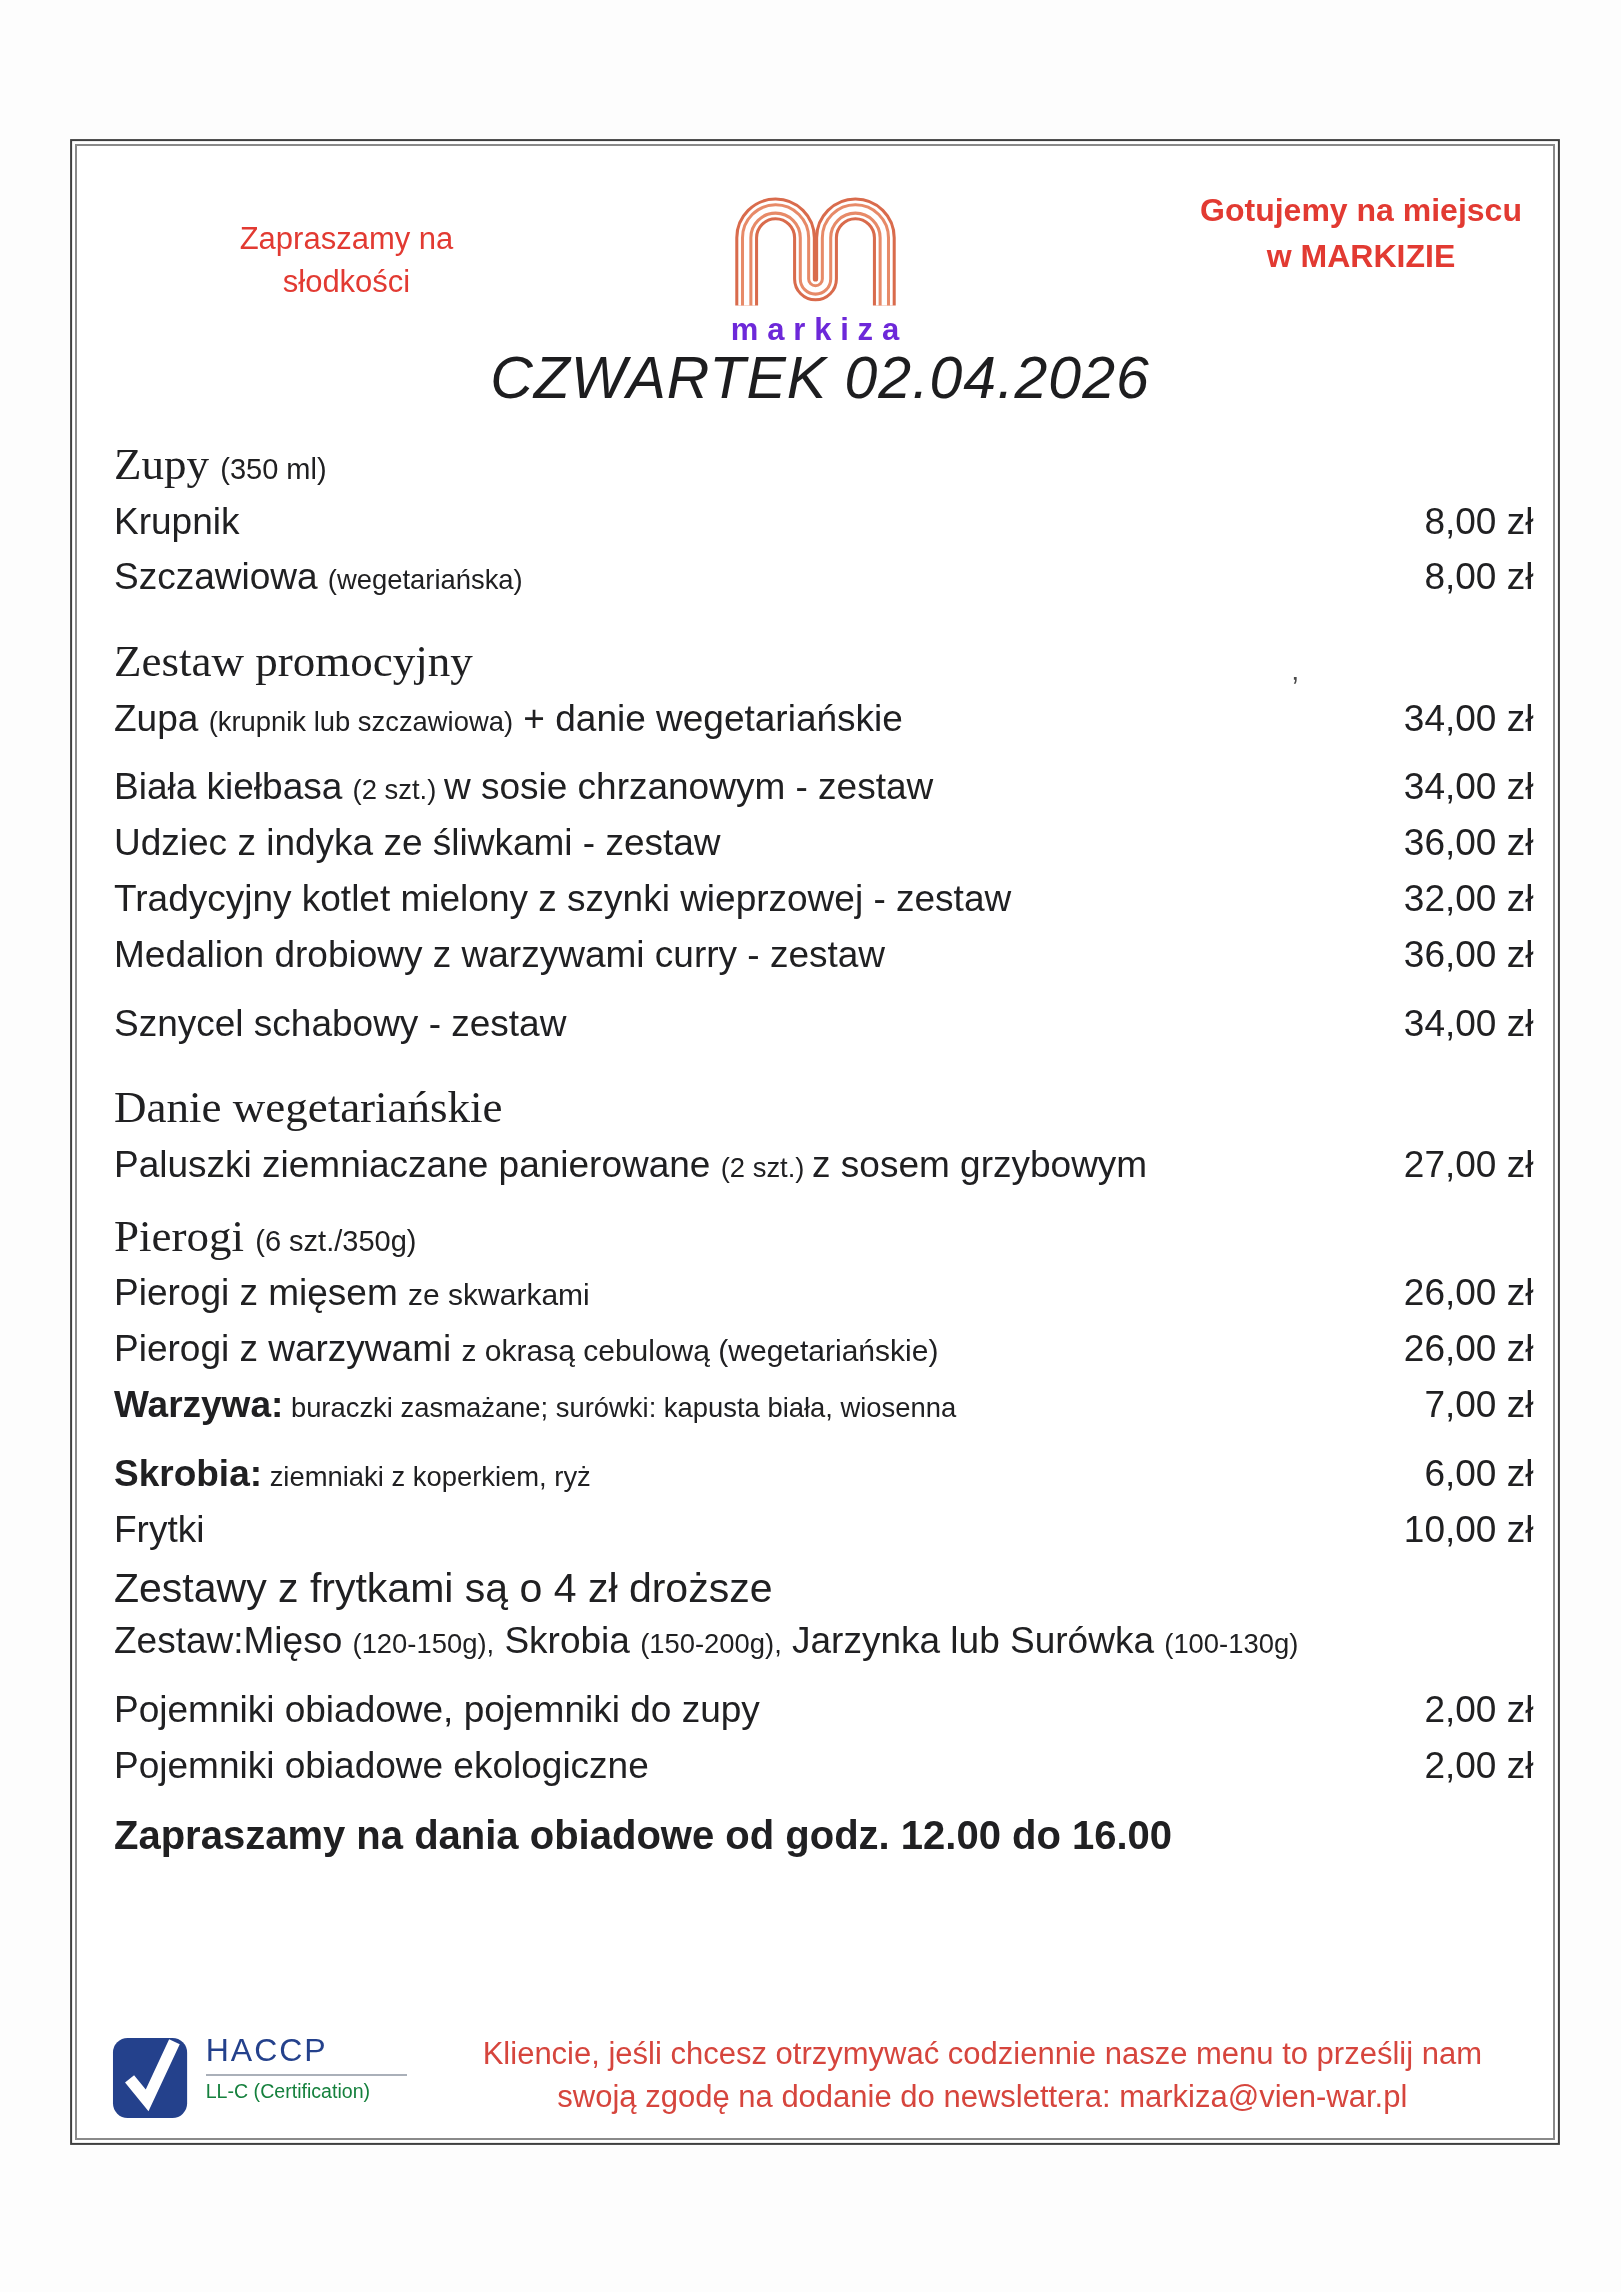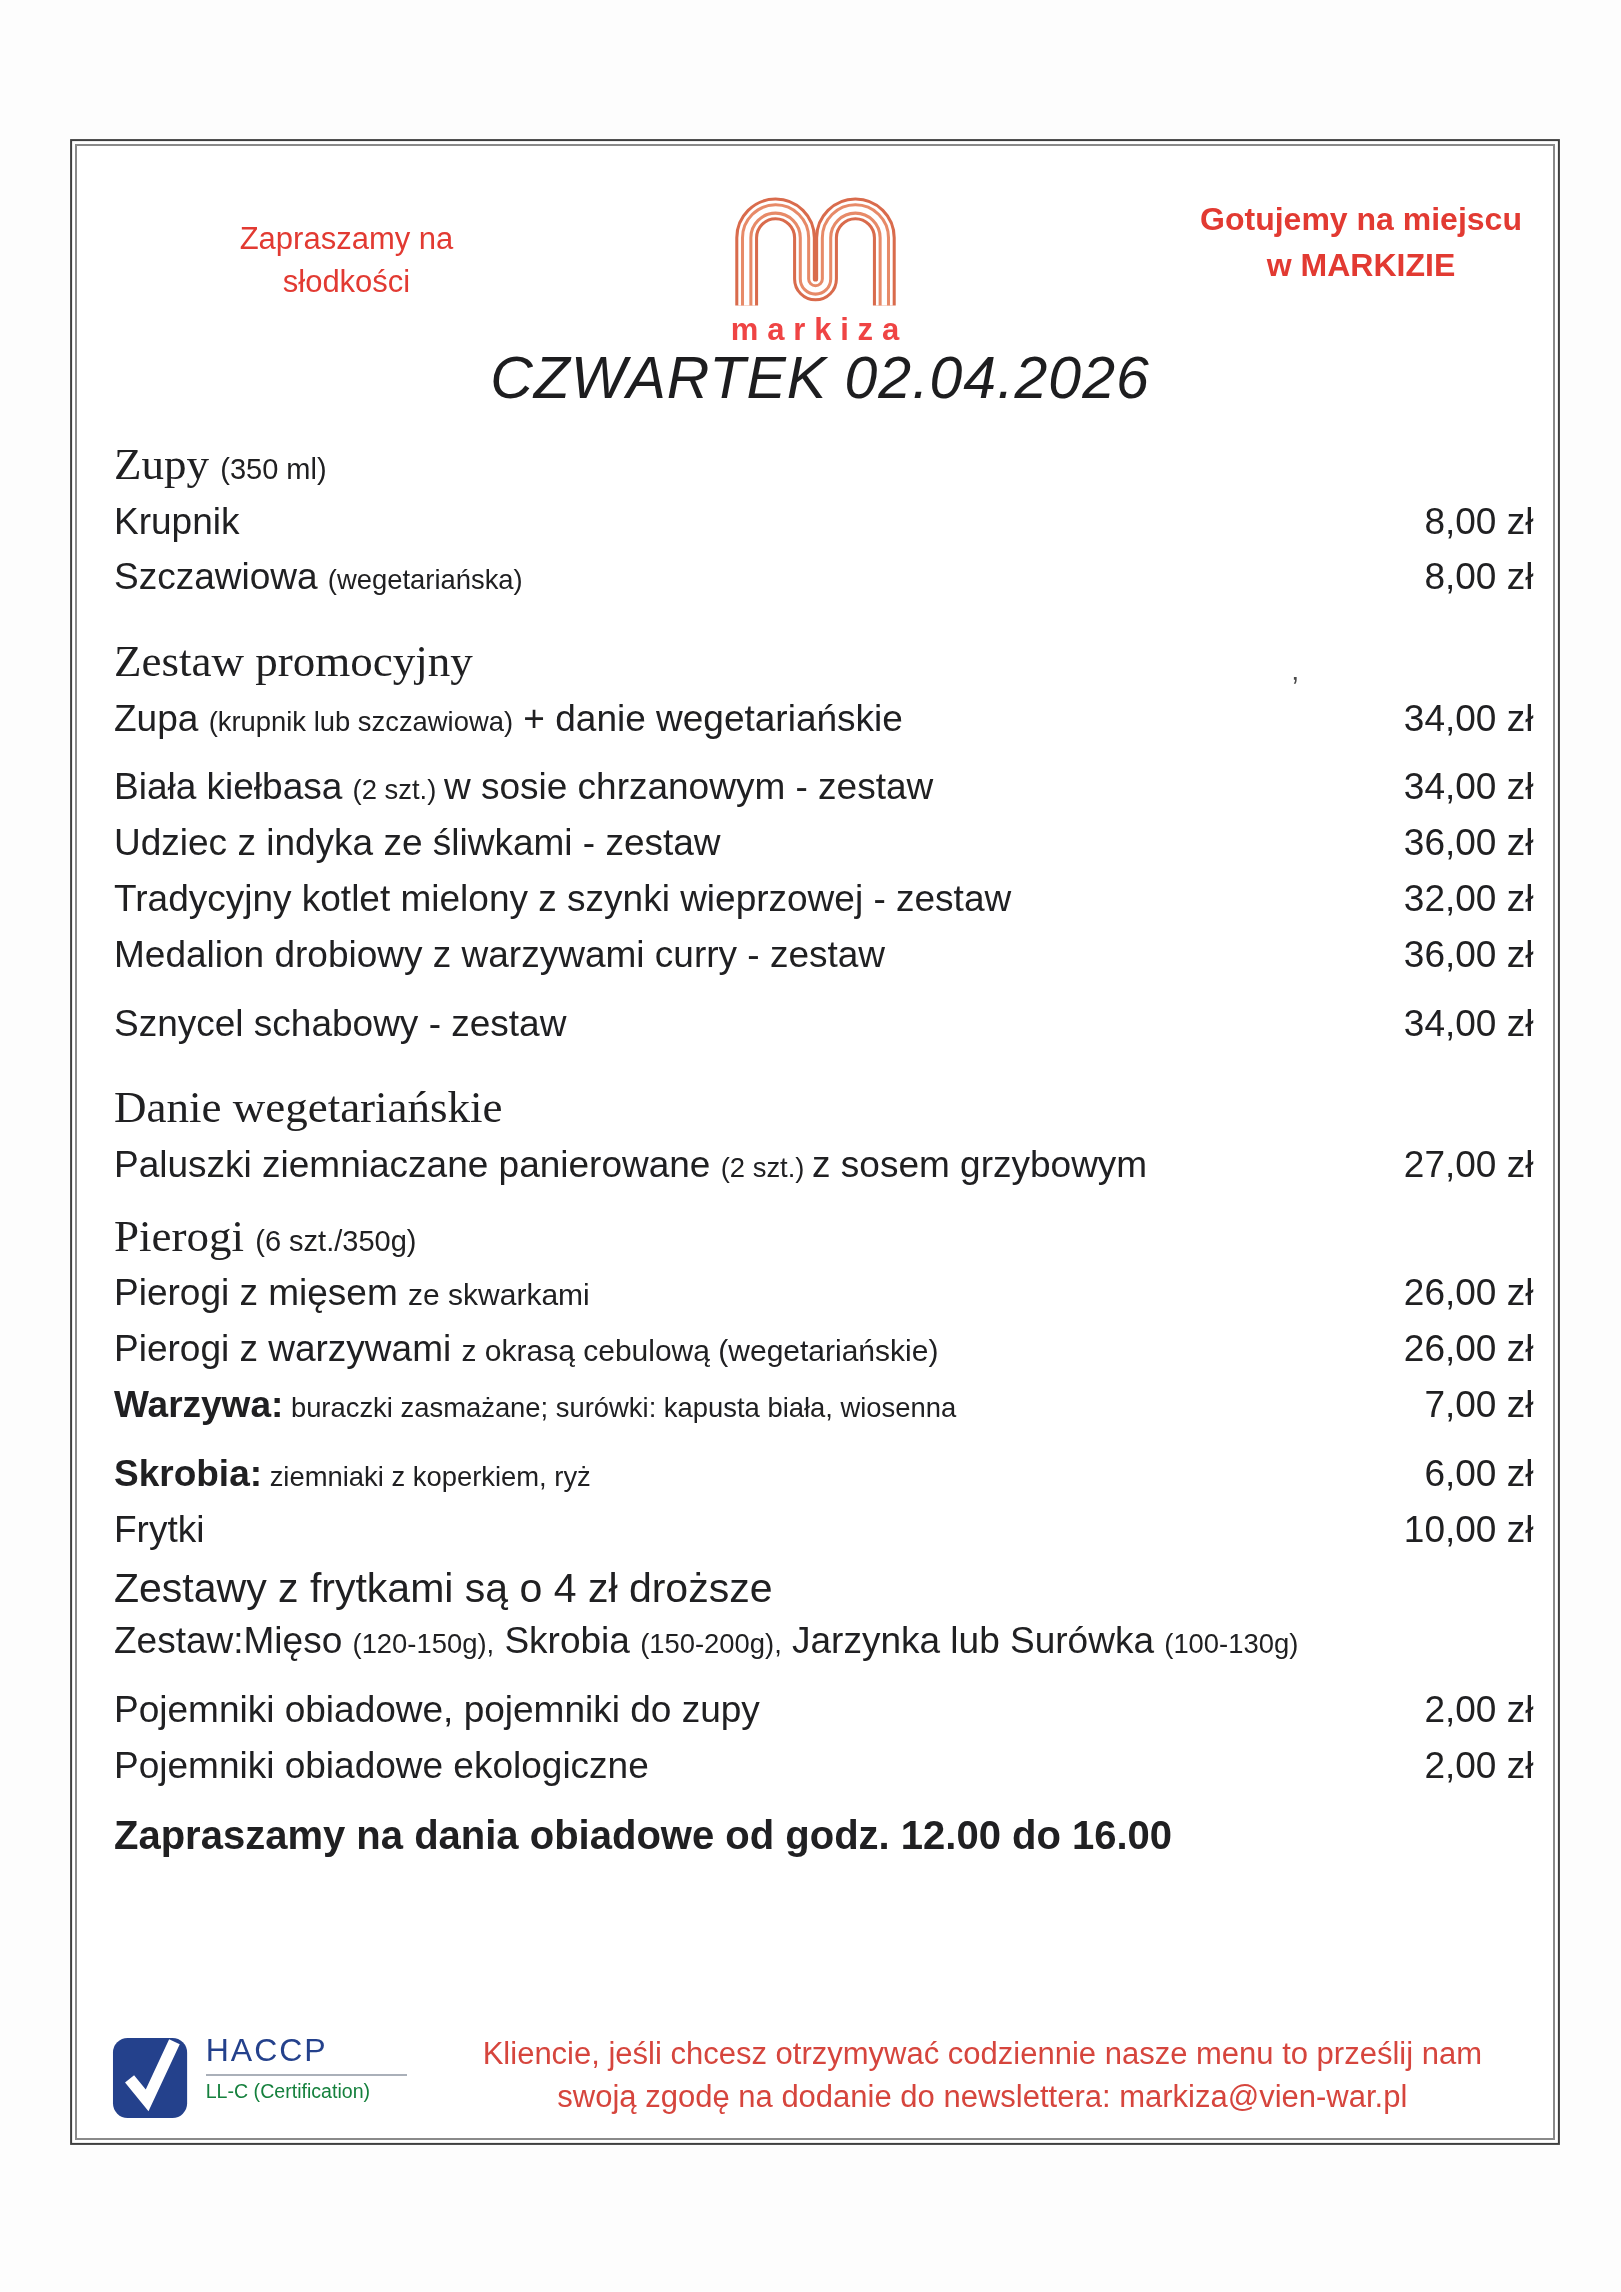--- a/index.html
+++ b/index.html
@@ -14,24 +14,24 @@
   }
   
   .note-left{
     position:absolute;left:108px;top:71px;width:323px;text-align:center;
     color:#e23a32;font-size:31px;font-weight:500;line-height:43px;
   }
   .brand{position:absolute;left:0;right:0;top:43px;text-align:center;pointer-events:none;}
   .brand svg{display:block;margin:0 auto;}
   .wordmark{
     font-size:31px;font-weight:700;letter-spacing:8.8px;padding-left:8.8px;
-    color:#ef4444;margin-top:3.9px;
+    color:#6d28d9;margin-top:3.9px;
   }
   .note-right{
-    position:absolute;left:1078px;top:50px;width:412px;text-align:center;
+    position:absolute;left:1078px;top:41px;width:412px;text-align:center;
     color:#e23a32;font-size:32px;font-weight:700;line-height:46px;
   }
   .title{
     position:absolute;left:10px;right:0;top:198px;text-align:center;
     font-size:59px;font-weight:400;letter-spacing:1px;color:#1d1d1f;font-style:italic;
   }
   
   .menu{position:absolute;left:37px;right:19.6px;top:276px;}
   .row{display:flex;align-items:baseline;height:50px;padding-top:5.9px;}
   .row.header{height:57px;padding-top:15.7px;}

